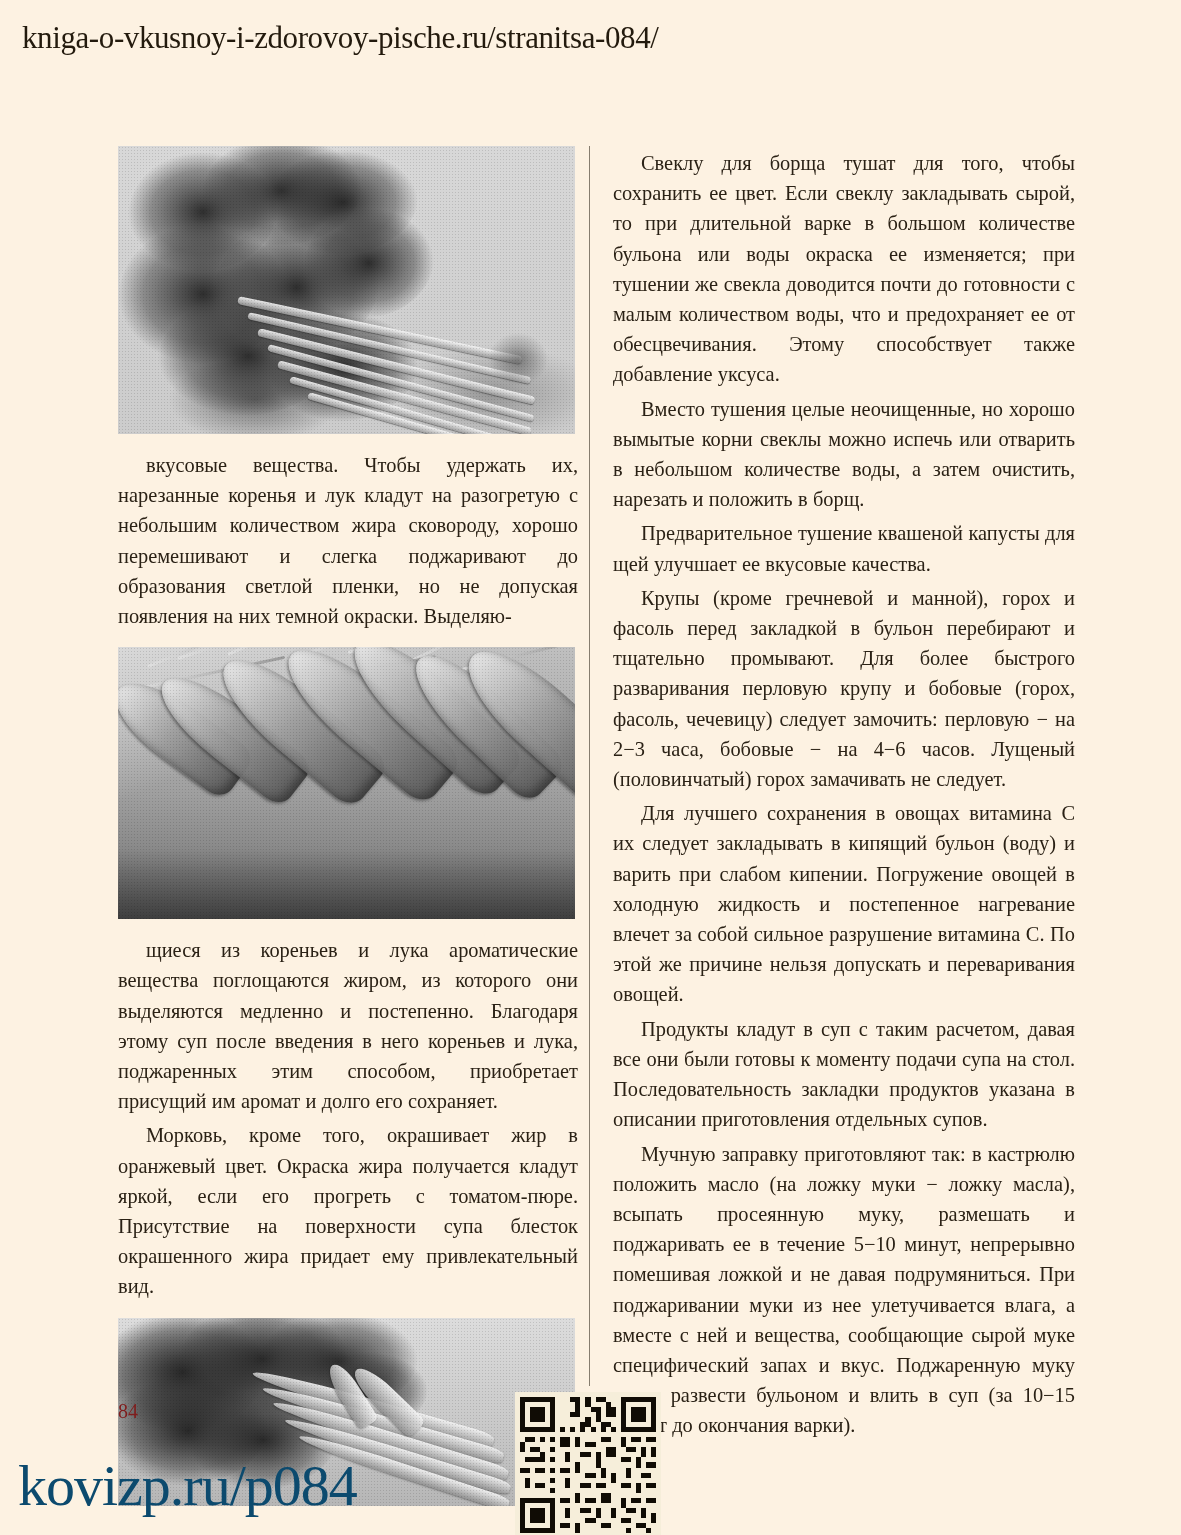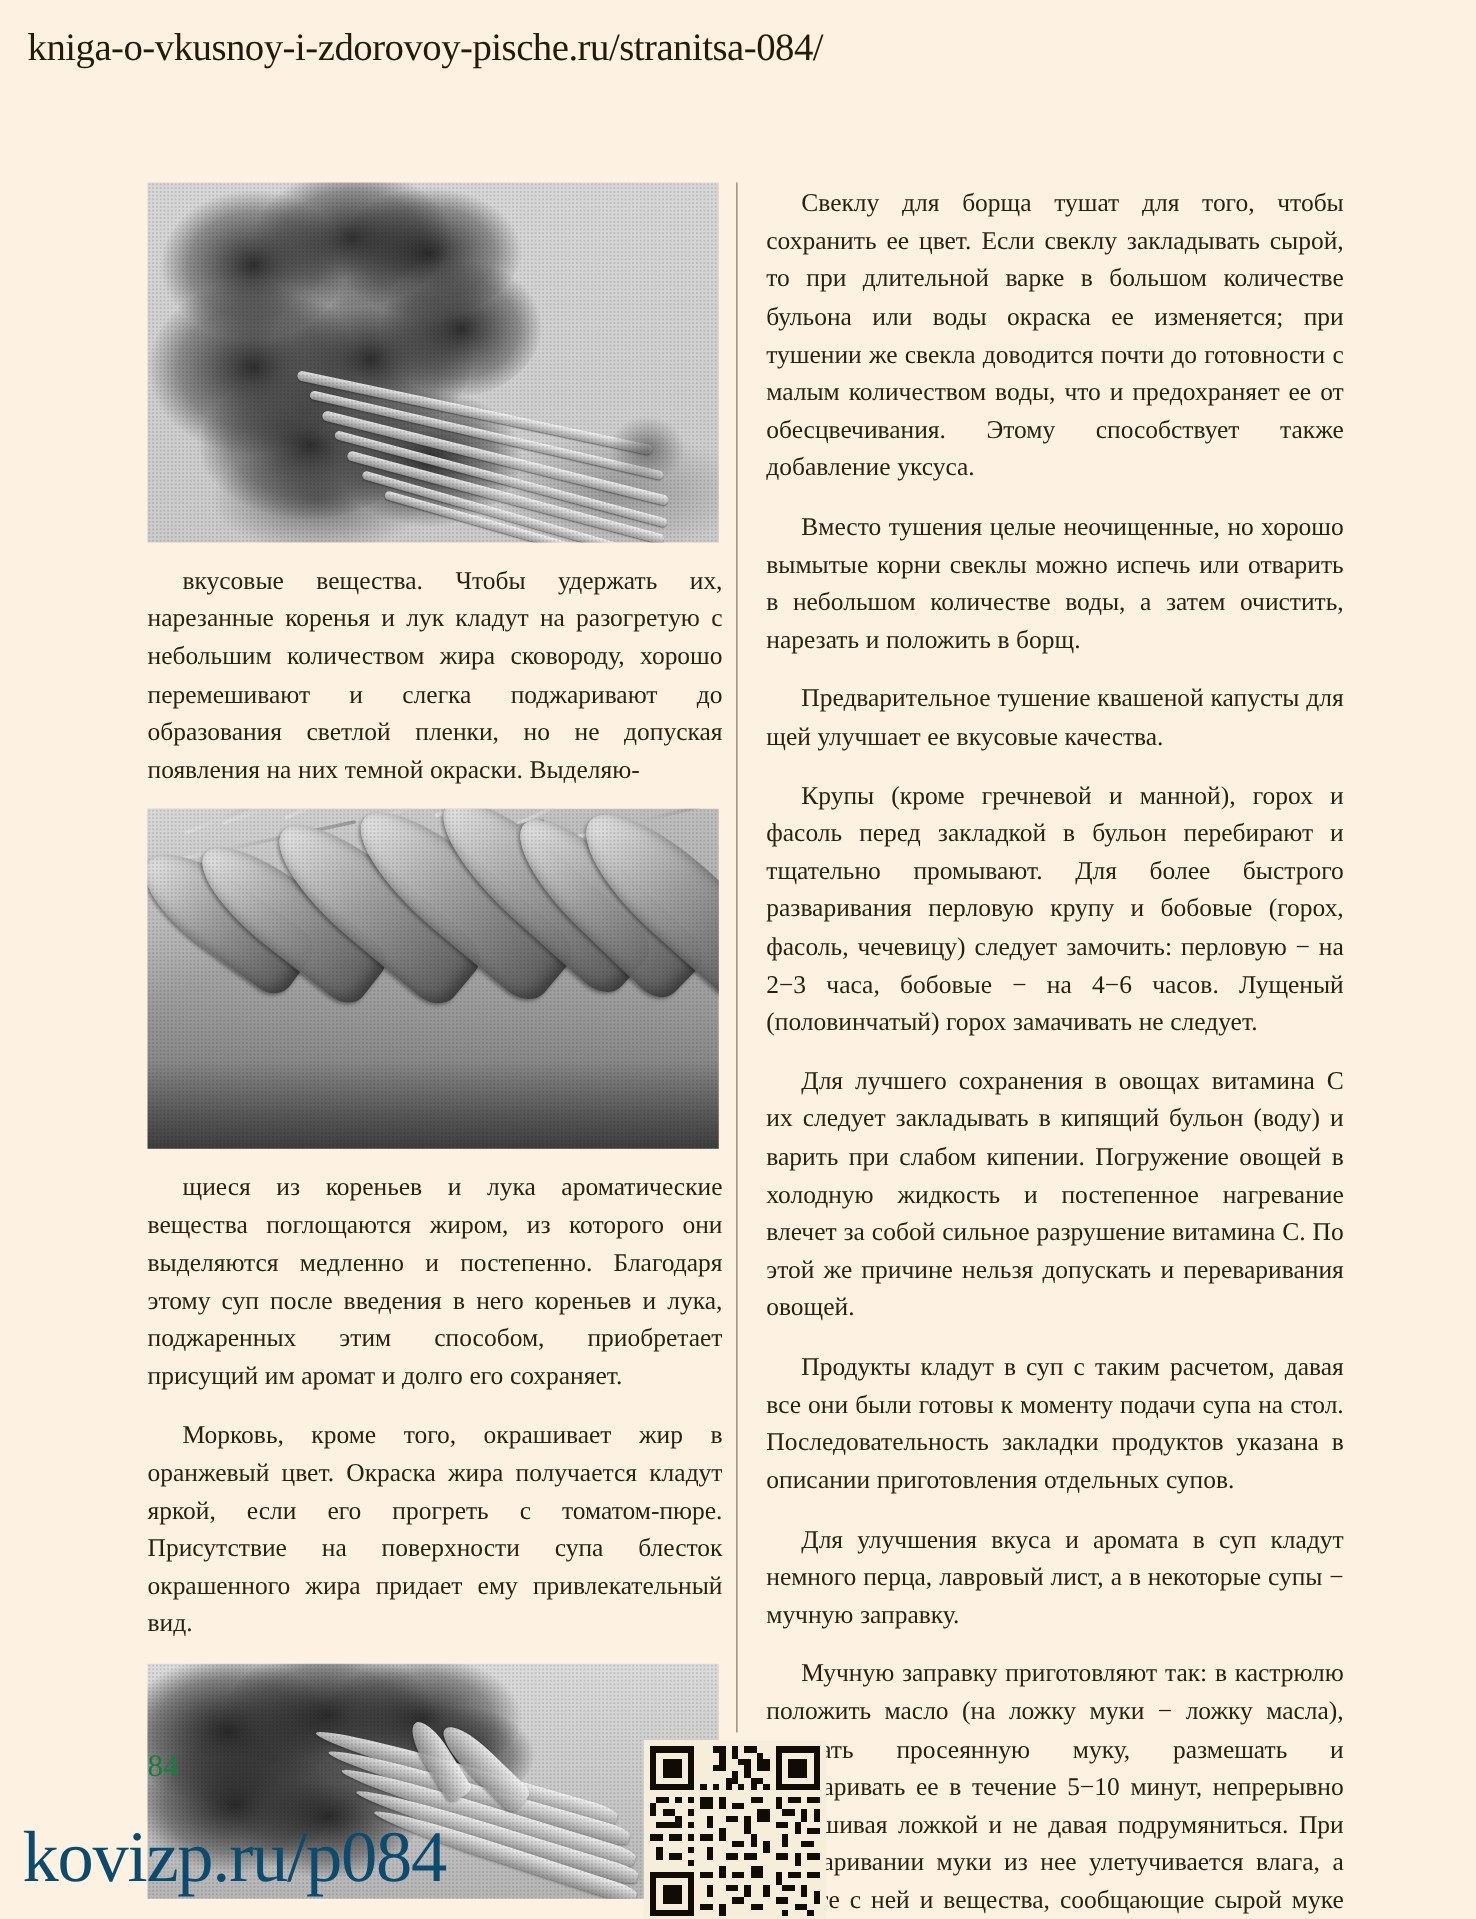--- a/index.html
+++ b/index.html
@@ -58,21 +58,21 @@
     margin: 0 0 0 0;
     font-size: 20.4px;
     line-height: 30.2px;
     text-align: justify;
     text-indent: 28px;
     color: #2a2115;
     -webkit-hyphens: none;
     hyphens: none;
     word-spacing: 0.2px;
   }
-  p.body + p.body { margin-top: 17px; }
+  p.body + p.body { margin-top: 4px; }
 
   
   .photo {
     position: relative;
     overflow: hidden;
     background: #cfcabb;
     filter: grayscale(100%) contrast(104%);
     box-shadow: 0 0 0 0 rgba(0,0,0,0);
   }
   .photo::after {
@@ -148,22 +148,22 @@
     background: linear-gradient(180deg, rgba(242,239,230,.95), rgba(150,144,126,.9));
     border-radius: 45% 8% 8% 45% / 50% 30% 30% 50%;
     box-shadow: 0 1px 2px rgba(40,36,25,.45);
   }
 
   
   .page-number {
     position: absolute;
     left: 118px;
     top: 1400px;
-    font-size: 25px;
-    color: #15803d;
+    font-size: 20px;
+    color: #7f1d1d;
   }
   .footer-url {
     position: absolute;
     left: 18px;
     top: 1452px;
     font-size: 58px;
     letter-spacing: -1px;
     color: #0c4a6e;
     white-space: nowrap;
   }
@@ -250,21 +250,20 @@
     </div>
   </div>
 
   <div class="col-right">
     <p class="body">Свеклу для борща тушат для того, чтобы сохранить ее цвет. Если свеклу закладывать сырой, то при длительной варке в большом количестве бульона или воды окраска ее изменяется; при тушении же свекла доводится почти до готовности с малым количеством воды, что и предохраняет ее от обесцвечивания. Этому способствует также добавление уксуса.</p>
     <p class="body">Вместо тушения целые неочищенные, но хорошо вымытые корни свеклы можно испечь или отварить в небольшом количестве воды, а затем очистить, нарезать и положить в борщ.</p>
     <p class="body">Предварительное тушение квашеной капусты для щей улучшает ее вкусовые качества.</p>
     <p class="body">Крупы (кроме гречневой и манной), горох и фасоль перед закладкой в бульон перебирают и тщательно промывают. Для более быстрого разваривания перловую крупу и бобовые (горох, фасоль, чечевицу) следует замочить: перловую − на 2−3 часа, бобовые − на 4−6 часов. Лущеный (половинчатый) горох замачивать не следует.</p>
     <p class="body">Для лучшего сохранения в овощах витамина С их следует закладывать в кипящий бульон (воду) и варить при слабом кипении. Погружение овощей в холодную жидкость и постепенное нагревание влечет за собой сильное разрушение витамина С. По этой же причине нельзя допускать и переваривания овощей.</p>
     <p class="body">Продукты кладут в суп с таким расчетом, давая все они были готовы к моменту подачи супа на стол. Последовательность закладки продуктов указана в описании приготовления отдельных супов.</p>
-    <p class="body">Для улучшения вкуса и аромата в суп кладут немного перца, лавровый лист, а в некоторые супы − мучную заправку.</p>
     <p class="body">Мучную заправку приготовляют так: в кастрюлю положить масло (на ложку муки − ложку масла), всыпать просеянную муку, размешать и поджаривать ее в течение 5−10 минут, непрерывно помешивая ложкой и не давая подрумяниться. При поджаривании муки из нее улетучивается влага, а вместе с ней и вещества, сообщающие сырой муке специфический запах и вкус. Поджаренную муку затем развести бульоном и влить в суп (за 10−15 минут до окончания варки).</p>
   </div>
 
   <div class="page-number">84</div>
 
   <div class="footer-url">kovizp.ru/p084</div>
 
   <div class="qr">
     <svg width="146" height="146" viewBox="0 0 29 29" shape-rendering="crispEdges" aria-hidden="true">
       <rect width="29" height="29" fill="#f6eeda"></rect>

